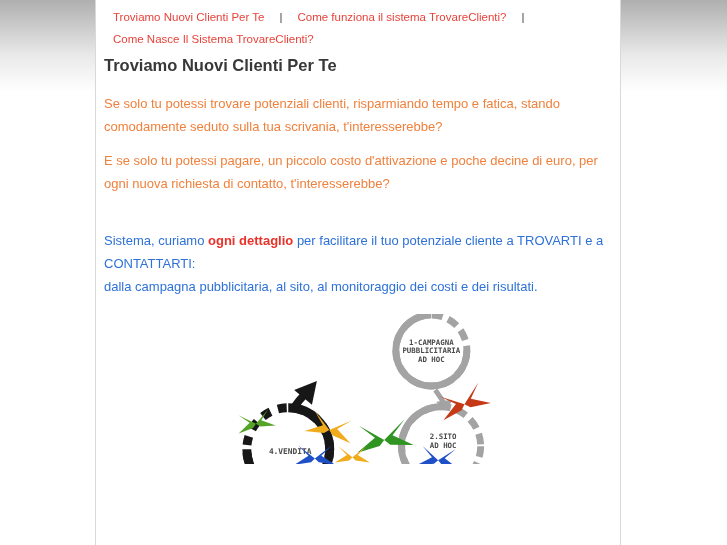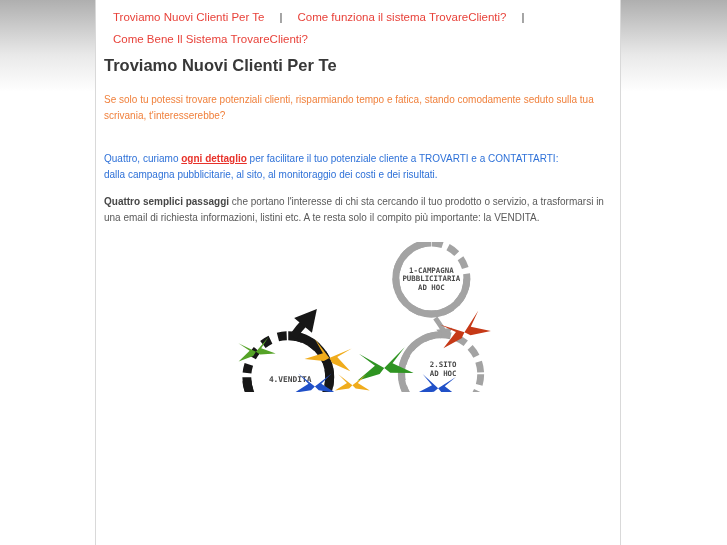--- a/index.html
+++ b/index.html
@@ -16,43 +16,43 @@
   }
   .content{
     position:absolute;left:95px;top:0;width:526px;height:545px;
     background:#fff;border-left:1px solid #d9d9d9;border-right:1px solid #d9d9d9;
     padding:4px 10px 0 8px;
   }
   .nav{padding:2px 0 2px 9px;font-size:11.5px;line-height:22px;}
   .nav a{color:var(--nav-link);text-decoration:none;cursor:pointer;}
   .nav .sep{color:#444;margin:0 15px;}
   h1.page-title{font-size:16.5px;font-weight:bold;color:var(--heading);margin:4px 0 17px 0;letter-spacing:0;}
-  .body-text p{font-size:10px;line-height:16px;margin:0 0 11px 0;width:512px;}
+  .body-text p{font-size:13px;line-height:23px;margin:0 0 11px 0;width:512px;}
   p.orange{color:var(--orange-text);}
   p.blue{color:var(--blue-text);}
   p.gray{color:var(--gray-text);}
   .seg-bold{font-weight:bold;color:#474747;}
-  a.seg-red-link{color:var(--red-link);text-decoration:underline;font-weight:bold;cursor:pointer;}
+  a.seg-red-link{color:var(--red-link);font-weight:bold;cursor:pointer;}
   .diagram{margin:5px 0 0 128px;width:300px;height:150px;}
   .diagram text{font-family:"DejaVu Sans Mono", monospace;font-weight:bold;fill:#4a4a4a;}
 </style>
 </head>
 <body>
 
 <div class="page">
   <div class="content">
 
-    <div class="nav" id="nav"><a>Troviamo Nuovi Clienti Per Te</a><span class="sep">|</span><a>Come funziona il sistema TrovareClienti?</a><span class="sep">|</span><br><a>Come Bene Il Sistema TrovareClienti?</a></div>
+    <div class="nav" id="nav"><a>Troviamo Nuovi Clienti Per Te</a><span class="sep">|</span><a>Come funziona il sistema TrovareClienti?</a><span class="sep">|</span><br><a>Come Nasce Il Sistema TrovareClienti?</a></div>
 
     <h1 class="page-title">Troviamo Nuovi Clienti Per Te</h1>
 
     <div class="body-text" id="body-text">
         <p class="orange"><span>Se solo tu potessi trovare potenziali clienti, risparmiando tempo e fatica, stando comodamente seduto sulla tua scrivania, t'interesserebbe?</span></p>
-        <p class="blue"><br><span>Quattro, curiamo </span><a class="seg-red-link">ogni dettaglio</a><span> per facilitare il tuo potenziale cliente a TROVARTI e a CONTATTARTI:</span><br><span>dalla campagna pubblicitarie, al sito, al monitoraggio dei costi e dei risultati.</span></p>
-        <p class="gray"><span class="seg-bold">Quattro semplici passaggi</span><span> che portano l'interesse di chi sta cercando il tuo prodotto o servizio, a trasformarsi in una email di richiesta informazioni, listini etc. A te resta solo il compito più importante: la VENDITA.</span></p>
+        <p class="orange"><span>E se solo tu potessi pagare, un piccolo costo d'attivazione e poche decine di euro, per ogni nuova richiesta di contatto, t'interesserebbe?</span></p>
+        <p class="blue"><br><span>Sistema, curiamo </span><a class="seg-red-link">ogni dettaglio</a><span> per facilitare il tuo potenziale cliente a TROVARTI e a CONTATTARTI:</span><br><span>dalla campagna pubblicitaria, al sito, al monitoraggio dei costi e dei risultati.</span></p>
       </div>
 
     <svg class="diagram" viewBox="0 0 300 152">
 
       <g>
         <circle cx="200" cy="37" r="36" fill="#fff" stroke="var(--circle-gray)" stroke-width="7" stroke-dasharray="11 6"></circle>
         <path d="M 200,1 A 36,36 0 1 0 236,37" fill="none" stroke="var(--circle-gray)" stroke-width="7"></path>
         <text id="step1-label" x="200" y="31" font-size="7.5" text-anchor="middle"><tspan x="200" dy="0">1-CAMPAGNA</tspan><tspan x="200" dy="9">PUBBLICITARIA</tspan><tspan x="200" dy="9">AD HOC</tspan></text>
       </g>
 

